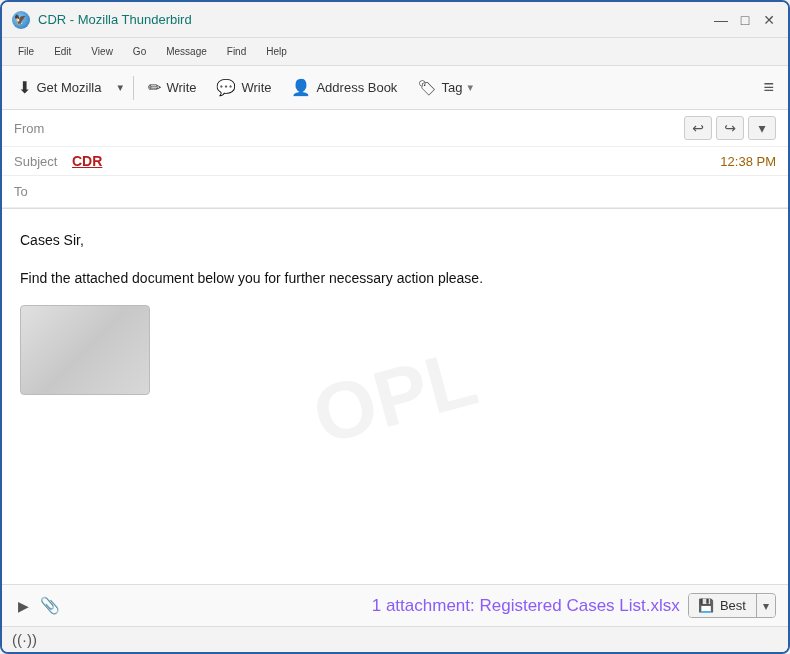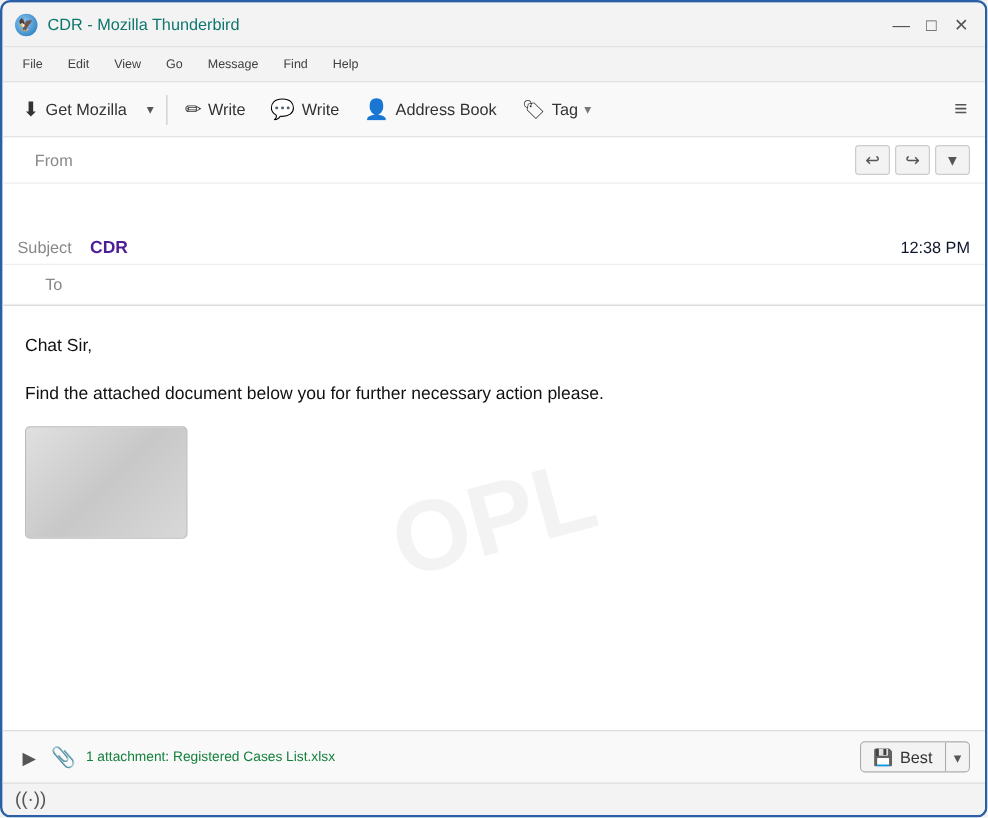--- a/index.html
+++ b/index.html
@@ -126,21 +126,20 @@
       background: #fff;
       border-bottom: 1px solid #ddd;
       padding: 0;
     }
     .header-row {
       display: flex;
       align-items: center;
       padding: 6px 12px;
       border-bottom: 1px solid #eee;
       min-height: 32px;
-      text-align: center;
     }
     .header-label {
       color: #888;
       font-size: 13px;
       min-width: 58px;
     }
     .header-value {
       flex: 1;
       font-size: 13px;
       color: #333;
@@ -160,36 +159,36 @@
       border-radius: 3px;
       cursor: pointer;
       font-size: 14px;
       color: #555;
     }
     .subject-row {
       display: flex;
       align-items: center;
       padding: 6px 12px;
       border-bottom: 1px solid #eee;
-      margin-top: 36px;
     }
     .subject-label {
       color: #888;
       font-size: 13px;
       min-width: 58px;
     }
     .subject-value {
       flex: 1;
       font-size: 14px;
       font-weight: bold;
-      color: #4c1d95;
+      color: #b91c1c;
+      text-decoration: underline;
     }
     .subject-time {
       font-size: 13px;
-      color: #0f172a;
+      color: #a16207;
     }
 
     
     .email-body {
       flex: 1;
       background: #fff;
       padding: 20px 18px;
       font-size: 14px;
       color: #111;
       line-height: 1.7;
@@ -243,22 +242,23 @@
       color: #555;
       cursor: pointer;
       padding: 2px 4px;
     }
     .attachment-icon {
       font-size: 16px;
       color: #555;
     }
     .attachment-text {
       flex: 1;
-      font-size: 11px;
-      color: #15803d;
+      font-size: 17px;
+      color: #8b5cf6;
+      text-align: right;
     }
     .save-btn-group {
       display: flex;
       align-items: center;
       border: 1px solid #aaa;
       border-radius: 4px;
       overflow: hidden;
     }
     .save-btn {
       display: flex;
@@ -387,21 +387,21 @@
 
     <div class="header-row">
       <span class="header-label">To</span>
       <span class="header-value"></span>
     </div>
   </div>
 
   <div class="email-body">
     <div class="watermark">OPL</div>
     <div class="email-content">
-      <p>Chat Sir,</p>
+      <p>Cases Sir,</p>
       <p>Find the attached document below you for further necessary action please.</p>
       <div class="attachment-preview"></div>
     </div>
   </div>
 
   <div class="attachment-bar">
     <span class="attachment-expand">▶</span>
     <span class="attachment-icon">📎</span>
     <span class="attachment-text">1 attachment: Registered Cases List.xlsx</span>
     <div class="save-btn-group">

